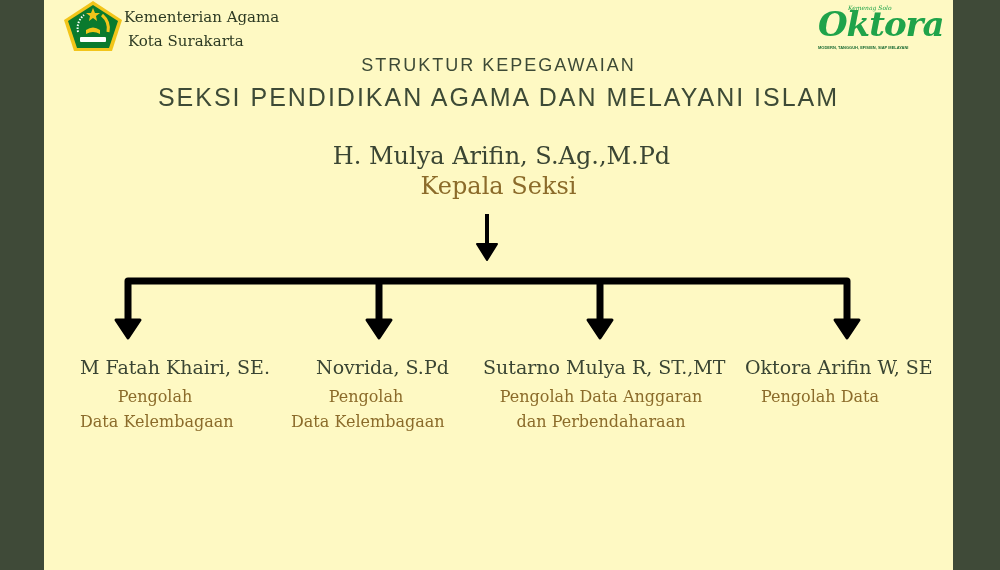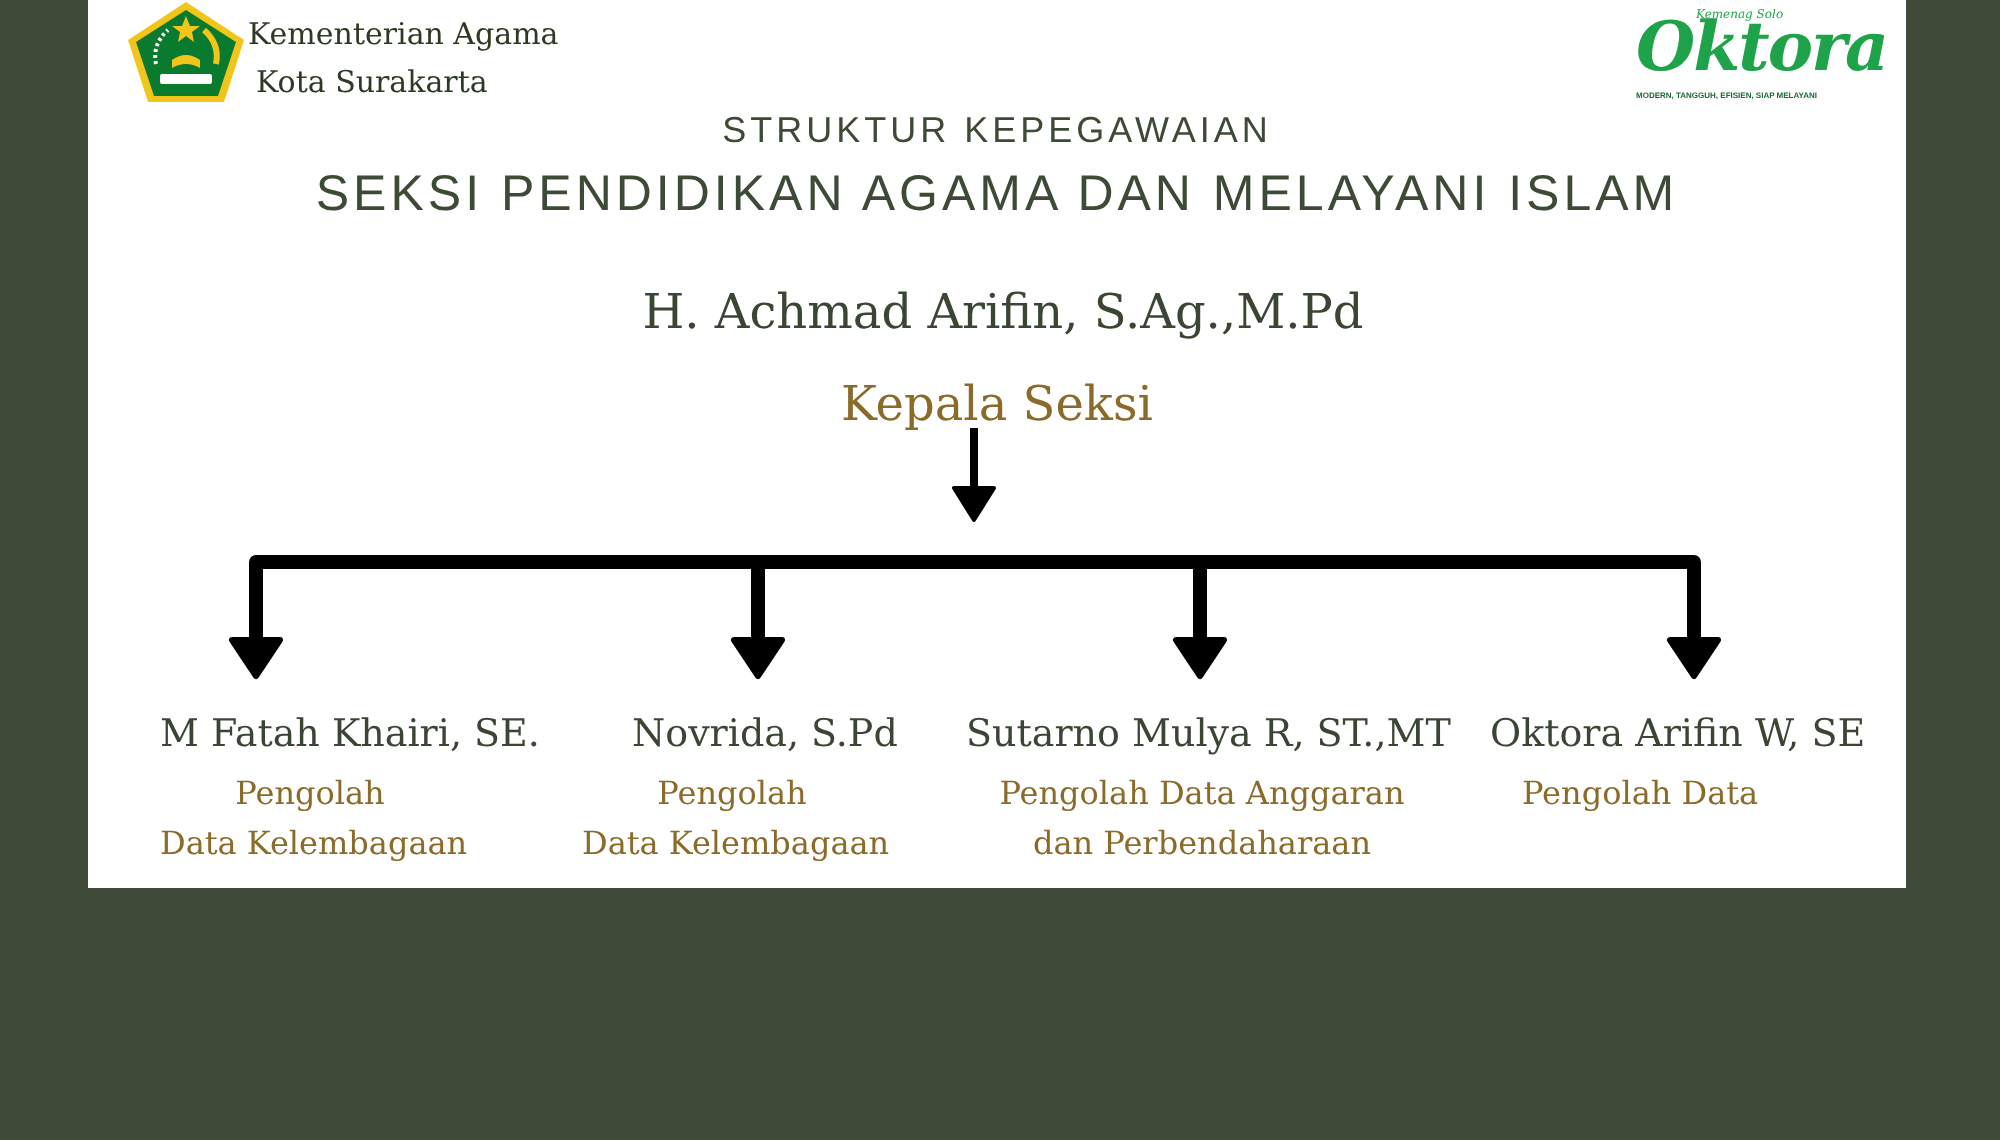--- a/index.html
+++ b/index.html
@@ -5,22 +5,22 @@
     * { margin: 0; padding: 0; box-sizing: border-box; }
     html, body { width: 1000px; height: 570px; overflow: hidden; }
     body {
       background: #3f4a38;
       position: relative;
       font-family: "DejaVu Serif", serif;
     }
     .panel {
       position: absolute;
       left: 44px; top: 0;
-      width: 909px; height: 444px;
-      background: #ffffff;
+      width: 909px; height: 570px;
+      background: #fef9c3;
       overflow: hidden;
     }
     .abs { position: absolute; }
     .logo-left { left: 18px; top: 0px; width: 62px; height: 52px; }
     .org-line1 {
       left: 80px; top: 8px;
       font-family: "DejaVu Serif", serif;
       font-size: 15px; color: #2d3a23; white-space: nowrap;
     }
     .org-line2 {
@@ -35,21 +35,21 @@
       color: #3d4a36; letter-spacing: 2px; white-space: nowrap;
     }
     .title1 { top: 55px; font-size: 18px; }
     .title2 { top: 83px; font-size: 25px; }
     .head-name {
       left: 0; width: 909px; text-align: center; top: 142px;
       font-size: 24px; color: #3a4533; white-space: nowrap;
       padding-left: 6px;
     }
     .head-role {
-      left: 0; width: 909px; text-align: center; top: 188px;
+      left: 0; width: 909px; text-align: center; top: 172px;
       font-size: 24px; color: #8b6b2a; white-space: nowrap;
     }
     .tree { left: 0; top: 0; width: 909px; height: 570px; pointer-events: none; }
     .staff-name {
       font-size: 19px; color: #3a4533; white-space: nowrap;
     }
     .staff-role {
       font-size: 16px; color: #8b6b2a; white-space: nowrap; text-align: center;
       line-height: 25px;
     }
@@ -73,21 +73,21 @@
 
   <div class="abs logo-right">
     <div style="position:absolute;left:34px;top:4px;font-family:'DejaVu Serif',serif;font-style:italic;font-size:6px;color:#1fa34a;">Kemenag Solo</div>
     <div style="position:absolute;left:4px;top:4px;font-family:'DejaVu Serif',serif;font-style:italic;font-weight:bold;font-size:34px;line-height:40px;color:#1fa34a;letter-spacing:-1px;">Oktora</div>
     <div style="position:absolute;left:4px;top:45px;font-family:'Liberation Sans',sans-serif;font-weight:bold;font-size:4px;color:#1a6b33;white-space:nowrap;">MODERN, TANGGUH, EFISIEN, SIAP MELAYANI</div>
   </div>
 
   <div class="abs title title1">STRUKTUR KEPEGAWAIAN</div>
   <div class="abs title title2">SEKSI PENDIDIKAN AGAMA DAN MELAYANI ISLAM</div>
 
-  <div class="abs head-name">H. Achmad Arifin, S.Ag.,M.Pd</div>
+  <div class="abs head-name">H. Mulya Arifin, S.Ag.,M.Pd</div>
   <div class="abs head-role">Kepala Seksi</div>
 
   <svg class="abs tree" viewBox="0 0 909 570">
 
     <g>
       <line x1="443" y1="214" x2="443" y2="246" stroke="#000" stroke-width="4"></line>
       <polygon points="433,244 453,244 443,260" fill="#000" stroke="#000" stroke-width="2" stroke-linejoin="round"></polygon>
     </g>
 
     <polyline points="84,322 84,281 803,281 803,322" fill="none" stroke="#000" stroke-width="7" stroke-linejoin="round"></polyline>

